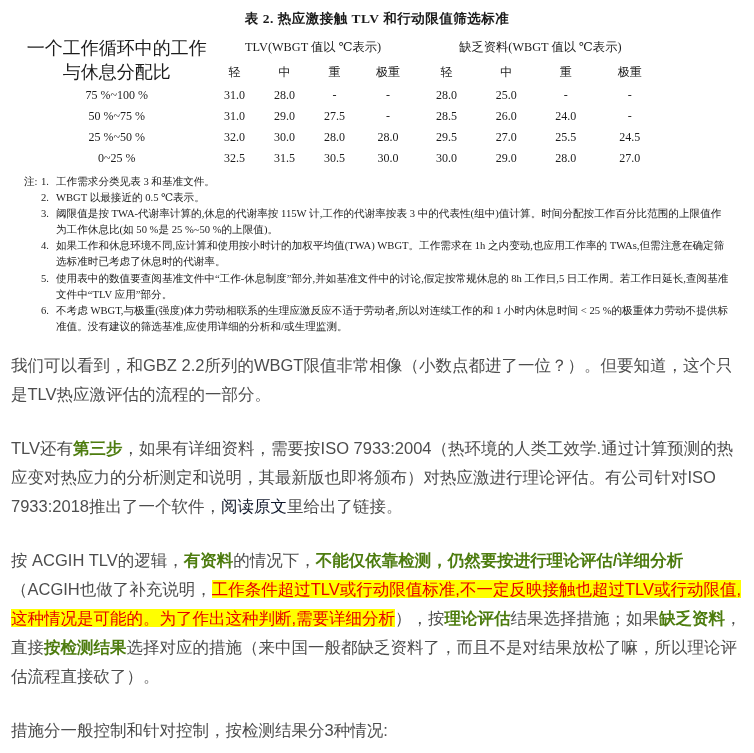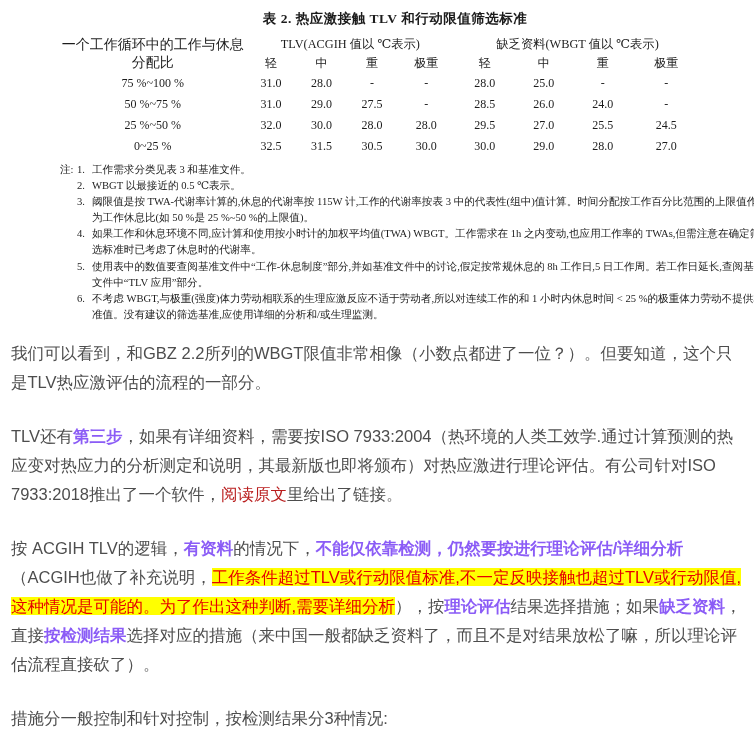--- a/index.html
+++ b/index.html
@@ -3,53 +3,53 @@
 <meta charset="utf-8">
 <style>
   html, body { margin:0; padding:0; }
   body {
     width:754px; height:753px; overflow:hidden; background:#ffffff;
     font-family:"Liberation Sans","DejaVu Sans",sans-serif;
   }
   
   .table-block {
     font-family:"Liberation Serif","DejaVu Serif",serif;
-    color:#1c1c1c; padding-top:10px;padding-left:36px;
+    color:#1c1c1c; padding-top:10px;
   }
   .tbl-title { text-align:center; font-weight:bold; font-size:13.5px; letter-spacing:0.5px; }
   table.wbgt { width:640px; margin:7px 0 0 24px; border-collapse:collapse; font-size:12px; }
   table.wbgt th, table.wbgt td { text-align:center; padding:1px 0; font-weight:normal; }
-  th.rowhead { font-weight:bold; font-size:14px; width:29%; }
+  th.rowhead { font-weight:bold; font-size:18px; width:29%; }
   th.group { font-weight:bold; font-size:12.3px; }
   th.intensity { font-size:12px; padding-bottom:3px; }
   table.wbgt td { height:19px; }
   
   .notes { margin:5px 0 0 24px; width:706px; font-size:10.6px; line-height:1.52; color:#1c1c1c; }
   .note-row { display:flex; }
   .note-prefix { width:17px; flex:none; }
   .note-num { width:15px; flex:none; }
   .note-text { flex:1; }
   
   .article { padding:0 11px; color:#4d4d4d; font-size:16.5px; line-height:1.76; }
   .para { margin:25px 0 0 0; }
   .para.first { margin-top:16px; }
-  .b { font-weight:bold; color:#8b5cf6; }
+  .b { font-weight:bold; color:#4d7c0f; }
   .hl { background:#ffff00; color:#e60000; }
-  .link { color:#b91c1c; cursor:pointer; }
+  .link { color:#0f172a; cursor:pointer; }
 </style>
 </head>
 <body>
 
 <div class="table-block">
   <div class="tbl-title">表 2. 热应激接触 TLV 和行动限值筛选标准</div>
   <table class="wbgt">
     <thead>
       <tr>
         <th class="rowhead" rowspan="2">一个工作循环中的工作与休息分配比</th>
-        <th class="group" colspan="4">TLV(ACGIH 值以 ℃表示)</th>
+        <th class="group" colspan="4">TLV(WBGT 值以 ℃表示)</th>
         <th class="group" colspan="4">缺乏资料(WBGT 值以 ℃表示)</th>
       </tr>
       <tr>
         <th class="intensity">轻</th>
         <th class="intensity">中</th>
         <th class="intensity">重</th>
         <th class="intensity">极重</th>
         <th class="intensity">轻</th>
         <th class="intensity">中</th>
         <th class="intensity">重</th>

